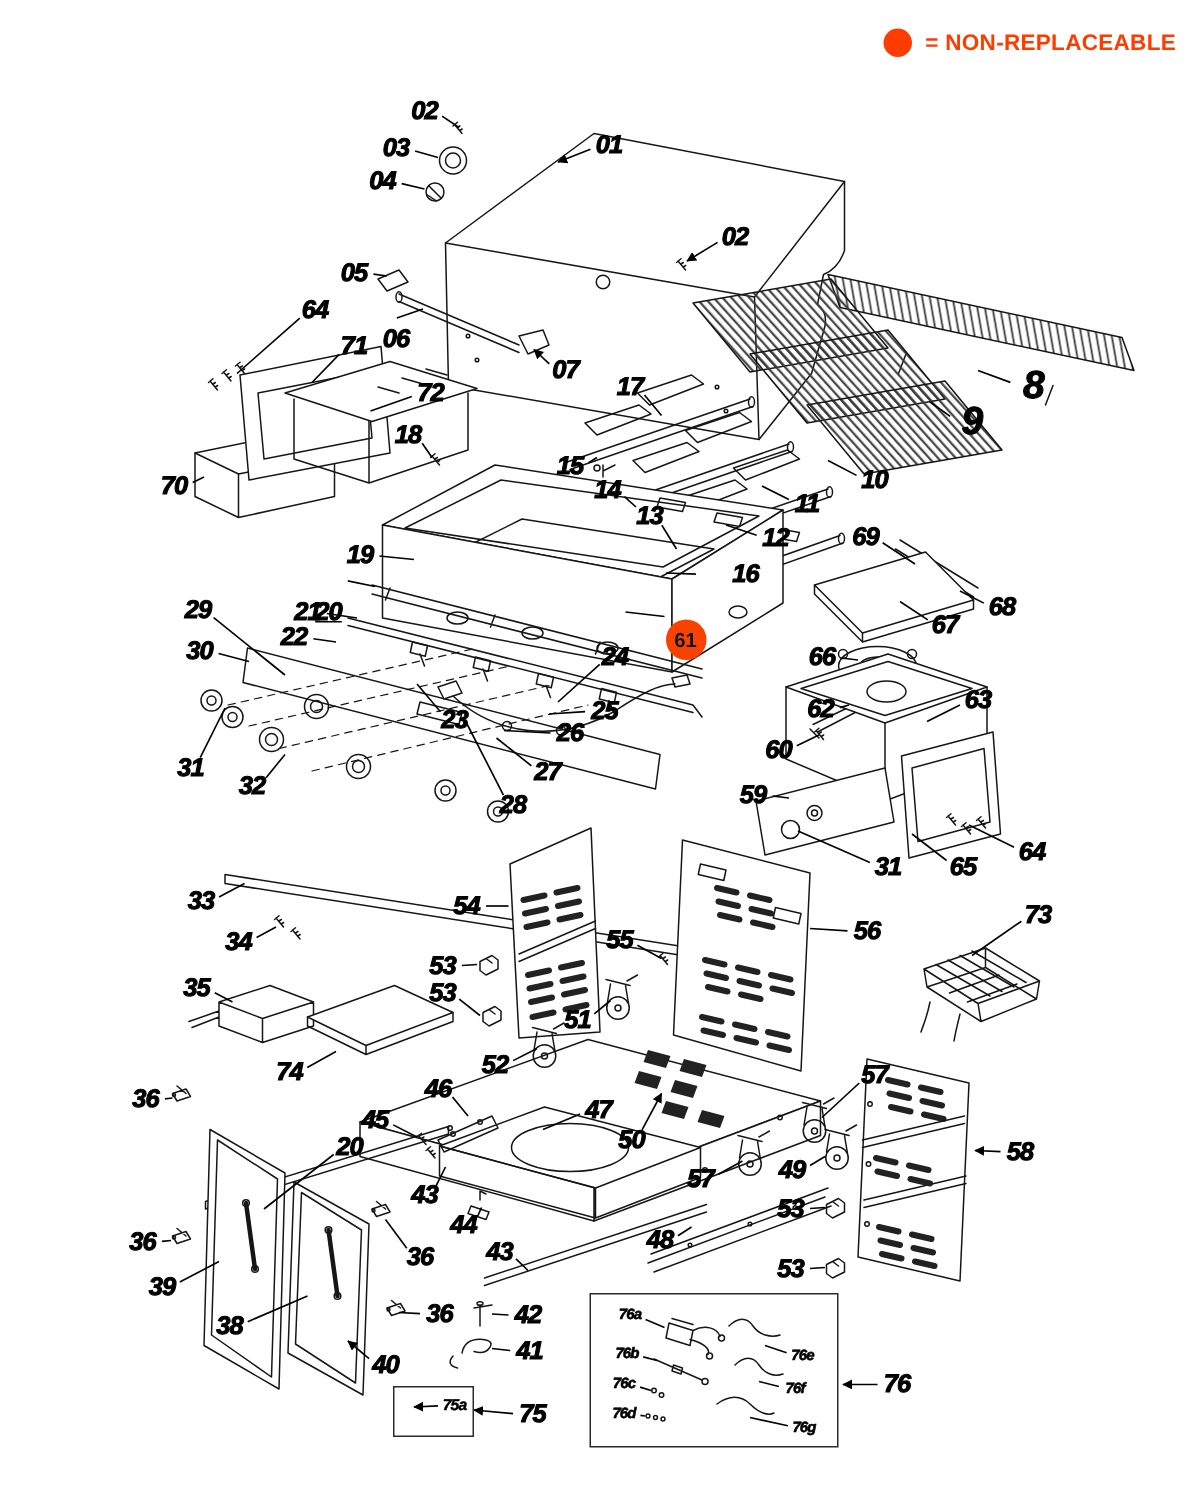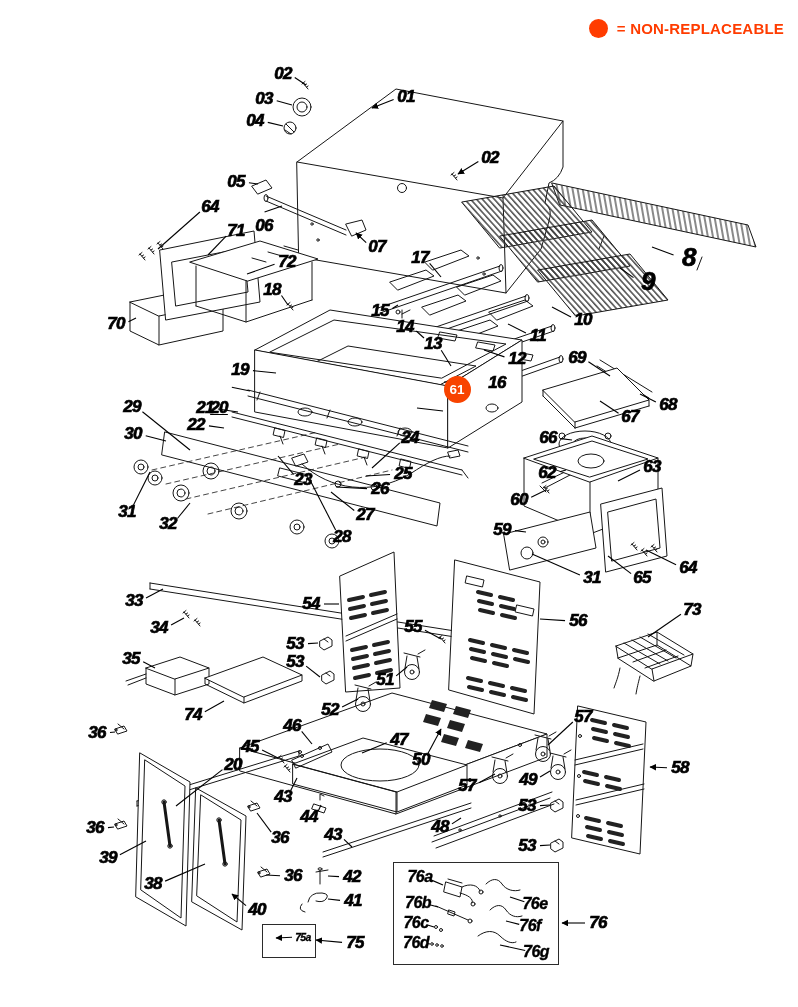--- a/index.html
+++ b/index.html
@@ -4,21 +4,21 @@
 <style>
   html,body{margin:0;padding:0;background:#fff;width:798px;height:1007px;overflow:hidden;}
   .stage{position:relative;width:798px;height:1007px;background:#fff;font-family:"Liberation Sans",sans-serif;}
   svg.art,svg.leads{position:absolute;left:0;top:0;}
   .art{fill:none;stroke:#161616;stroke-width:1;stroke-linecap:round;stroke-linejoin:round;}
   .leads line{stroke:#000;stroke-width:1.1;}
   .callout{position:absolute;transform:translate(-50%,-50%);color:#000;
     font-family:"Liberation Sans",sans-serif;font-weight:900;font-style:italic;
     font-size:17px;letter-spacing:-0.6px;white-space:nowrap;-webkit-text-stroke:0.7px #000;z-index:5;}
   .callout.xl{font-size:26px;}
-  .callout.sm{font-size:16px;-webkit-text-stroke:0.4px #000;}
+  .callout.sm{font-size:10px;-webkit-text-stroke:0.4px #000;}
   .callout.xs{font-size:10.5px;-webkit-text-stroke:0.3px #000;}
   .legend{position:absolute;top:19px;right:14px;display:flex;align-items:center;gap:9px;z-index:6;}
   .legend .dot{width:19px;height:19px;border-radius:50%;}
   .legend .ltext{font-weight:900;font-size:15px;letter-spacing:0.2px;}
   .badge{position:absolute;width:27px;height:27px;border-radius:50%;color:#fff;z-index:6;
     display:flex;align-items:center;justify-content:center;font-weight:700;font-size:13.5px;font-style:normal;}
   .kitbox{position:absolute;border:1.5px solid #2b2b2b;z-index:2;}
 </style>
 </head>
 <body>
@@ -497,17 +497,17 @@
       <div class="callout sm" style="left: 530px; top: 926px;">76f</div>
       <div class="callout sm" style="left: 536px; top: 952px;">76g</div>
       <div class="callout" style="left: 598px; top: 923px;">76</div>
     </div>
 
 <div class="legend">
   <span class="dot" id="legend-dot" style="background: rgb(255, 60, 0);"></span>
   <span class="ltext" id="legend-text" style="color: rgb(255, 60, 0);">= NON-REPLACEABLE</span>
 </div>
 
-<div class="badge" id="badge61" style="left: 443.5px; top: 376px; background: rgb(248, 67, 0); color: #ffffff;">61</div>
+<div class="badge" id="badge61" style="left: 443.5px; top: 413px; background: rgb(248, 67, 0); color: #0f172a;">61</div>
 
 <div class="kitbox" style="left: 262px; top: 924px; width: 52px; height: 32px;"></div>
     <div class="kitbox" style="left: 393px; top: 862px; width: 164px; height: 101px;"></div>
   </div>
 
 </body></html>

